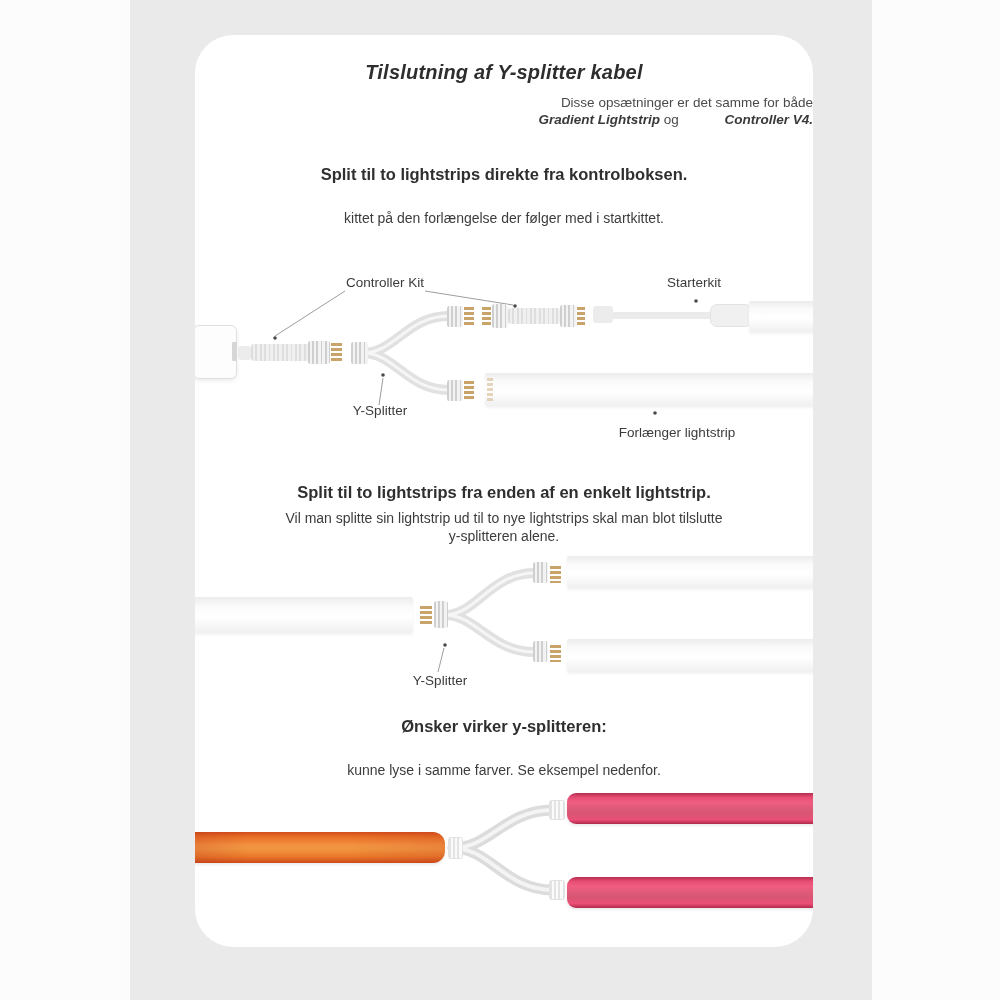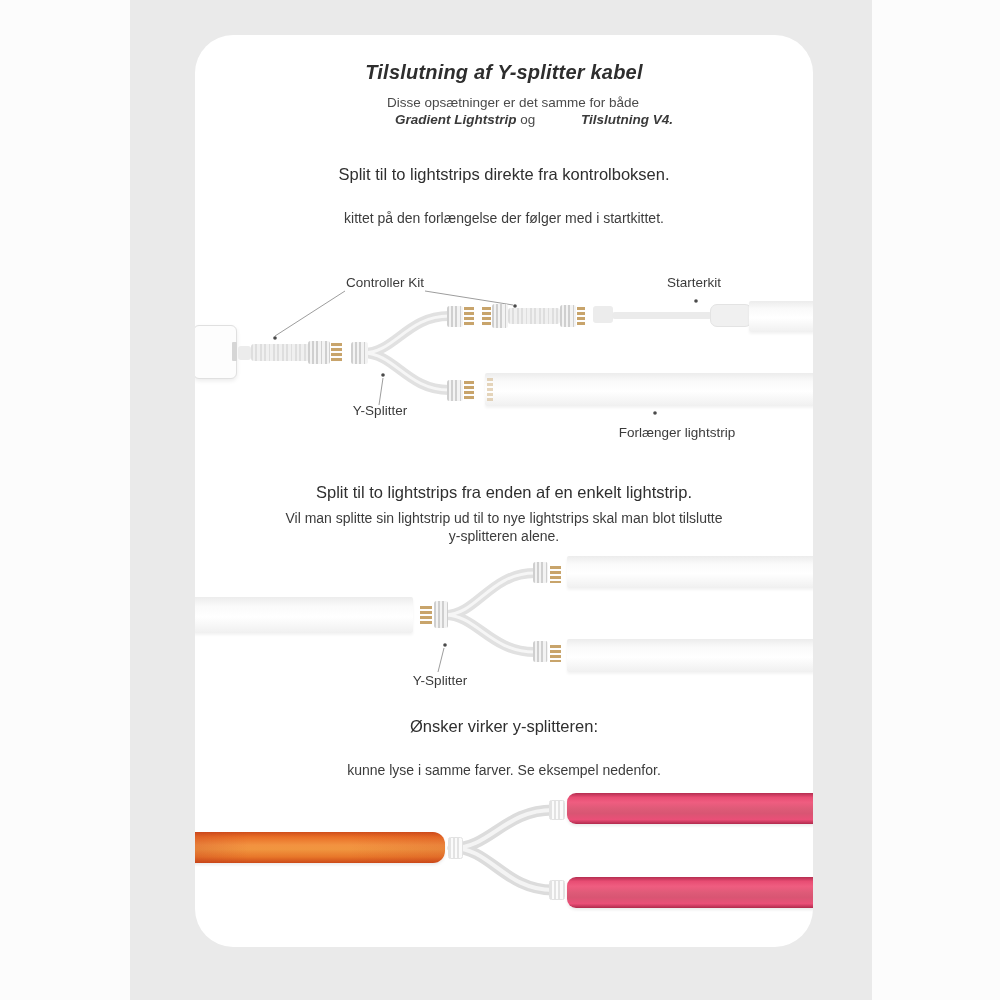--- a/index.html
+++ b/index.html
@@ -17,27 +17,27 @@
     position:absolute;left:195px;top:35px;width:618px;height:912px;
     background:#ffffff;border-radius:38px;overflow:hidden;
   }
   
   .page-title{
     position:absolute;left:0;top:26px;width:100%;text-align:center;
     font-size:20px;font-weight:bold;font-style:italic;color:#2e2e2e;
     letter-spacing:.2px;
   }
   .subtitle-line{
-    position:absolute;left:9px;width:100%;text-align:center;
+    position:absolute;left:0;width:100%;text-align:right;
     font-size:13.5px;color:#4a4a4a;
   }
   .subtitle-line b{font-style:italic;color:#3a3a3a;margin-left:42px;}
   .sec-head{
     position:absolute;left:0;width:100%;text-align:center;
-    font-size:16.5px;font-weight:normal;color:#2f2f2f;
+    font-size:16.5px;font-weight:bold;color:#2f2f2f;
   }
   .sec-body{
     position:absolute;left:0;width:100%;text-align:center;
     font-size:14px;color:#3c3c3c;line-height:18px;
   }
   .lbl{
     position:absolute;width:170px;text-align:center;
     font-size:13.5px;color:#3b3b3b;
   }
   
@@ -90,21 +90,21 @@
 
 <div class="gray-band"></div>
 
 <div class="card">
 
   <div class="page-title">Tilslutning af Y-splitter kabel</div>
   <div class="subtitle-line" style="top:60px">Disse opsætninger er det samme for både</div>
   <div class="subtitle-line" style="top:77px">
     <b>Gradient Lightstrip</b>
     <span>og</span>
-    <b>Tilslutning V4.</b>
+    <b>Controller V4.</b>
   </div>
 
   <div class="sec-head" style="top:130px">Split til to lightstrips direkte fra kontrolboksen.</div>
   <div class="sec-body" style="top:174px">kittet på den forlængelse der følger med i startkittet.</div>
 
   <svg class="svg-layer" style="top:240px" width="618" height="180">
     <path d="M 168,78 C 200,78 212,41 254,41" fill="none" stroke="#e1e1e1" stroke-width="10" stroke-linecap="round"></path>
     <path d="M 168,78 C 200,78 212,115 254,115" fill="none" stroke="#e1e1e1" stroke-width="10" stroke-linecap="round"></path>
     <path d="M 168,78 C 200,78 212,41 254,41" fill="none" stroke="#f6f6f6" stroke-width="3" stroke-linecap="round"></path>
     <path d="M 168,78 C 200,78 212,115 254,115" fill="none" stroke="#f6f6f6" stroke-width="3" stroke-linecap="round"></path>

